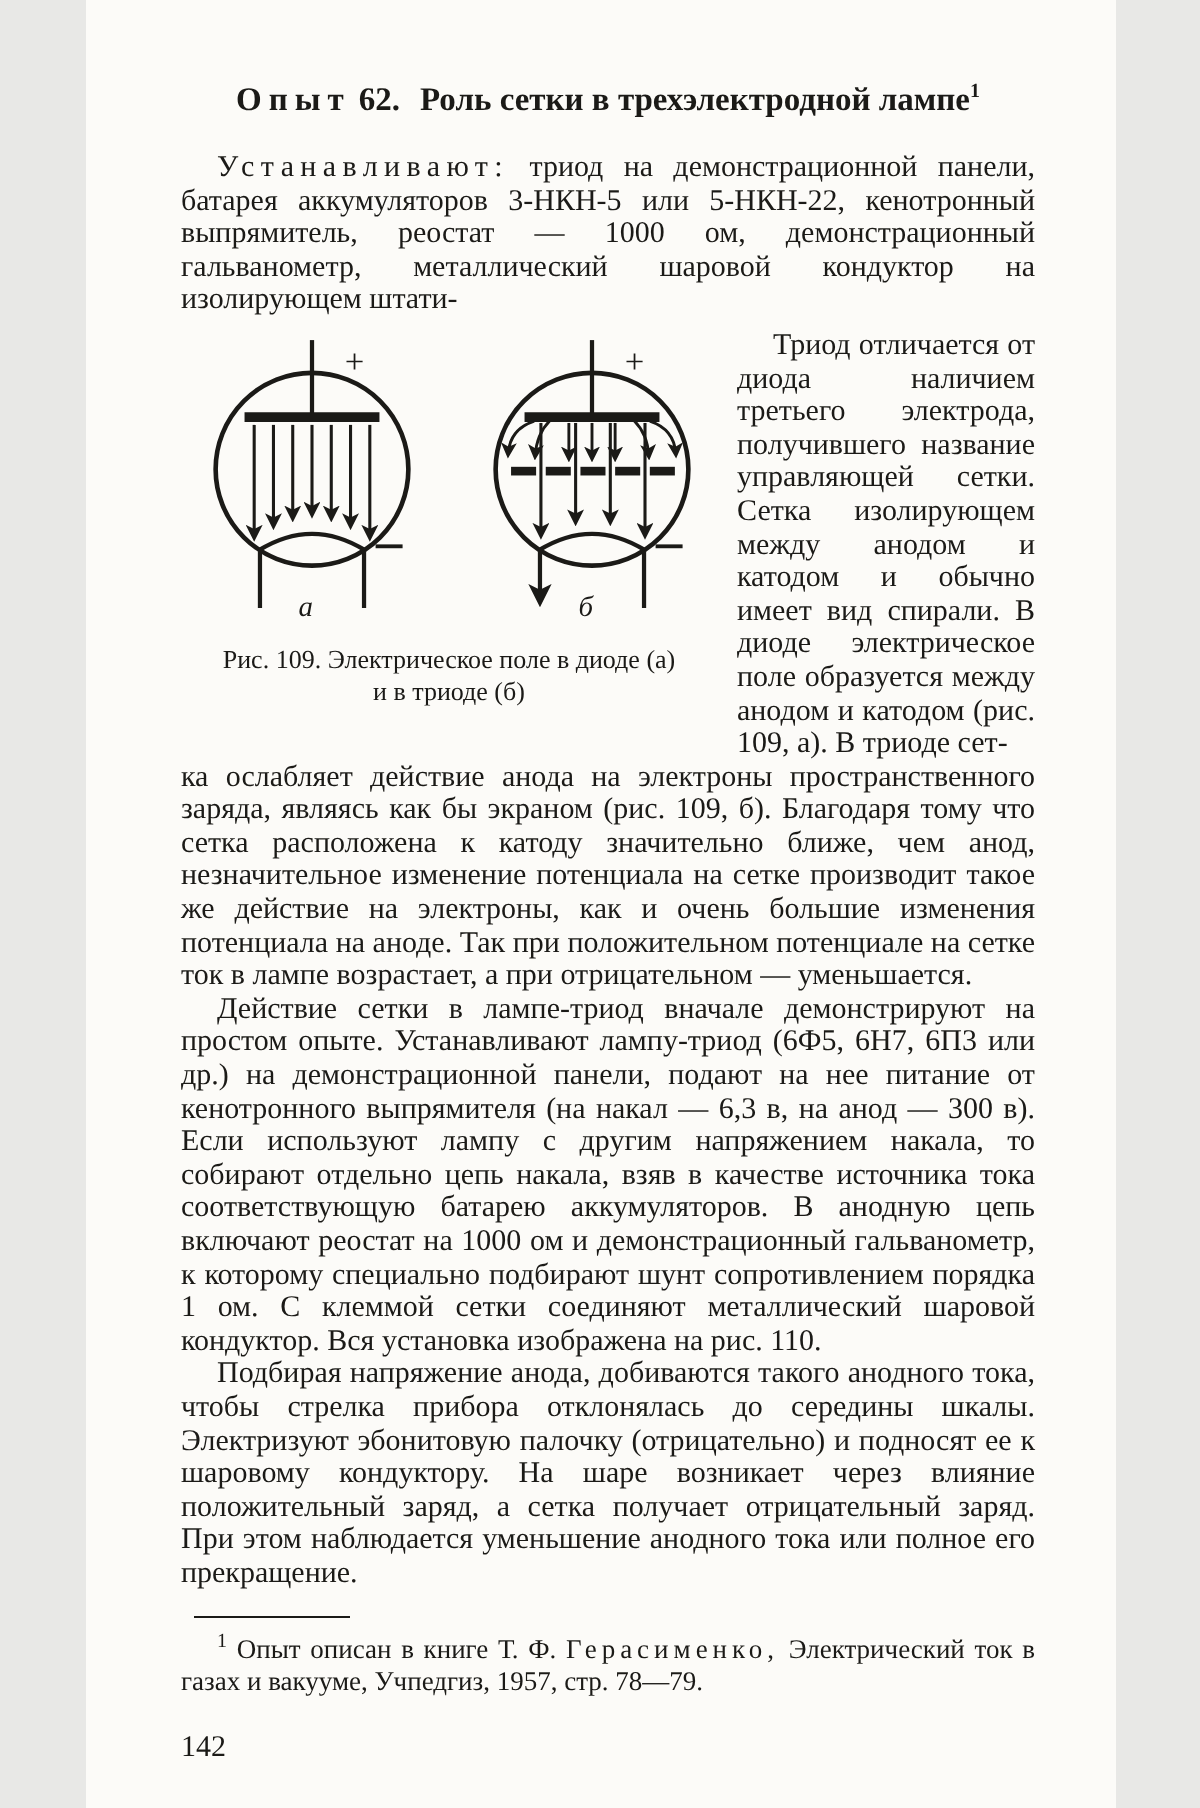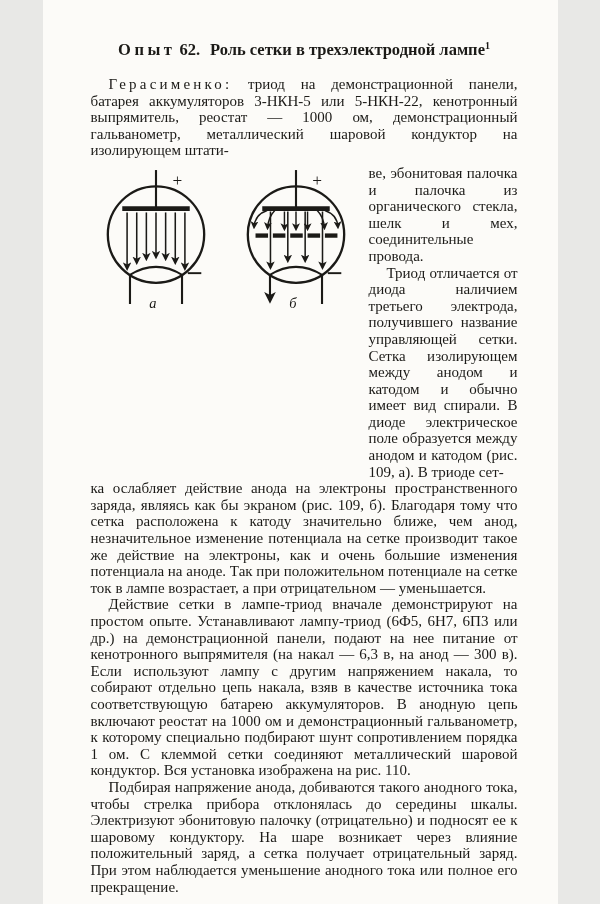--- a/index.html
+++ b/index.html
@@ -82,21 +82,21 @@
 </head>
 <body>
 
 <div class="page">
 
   <div class="title">
     <span class="spaced">Опыт</span><span class="num">62.</span><span class="main">Роль сетки в трехэлектродной лампе</span><sup>1</sup>
   </div>
 
   <div class="body-text indent">
-    <span class="spaced-label">Герасименко:</span><span> триод на демонстрационной панели, батарея аккумуляторов 3-НКН-5 или 5-НКН-22, кенотронный выпрямитель, реостат — 1000 ом, демонстрационный гальванометр, металлический шаровой кондуктор на изолирующем штати-</span>
+    <span class="spaced-label">Устанавливают:</span><span> триод на демонстрационной панели, батарея аккумуляторов 3-НКН-5 или 5-НКН-22, кенотронный выпрямитель, реостат — 1000 ом, демонстрационный гальванометр, металлический шаровой кондуктор на изолирующем штати-</span>
   </div>
 
   <div class="figure-row">
 
     <div class="figure-block">
       <div class="diagrams">
 
         <svg width="106" height="145" viewBox="0 0 110 150">
           <defs>
             <marker id="ah1" viewBox="0 0 10 10" refX="7" refY="5" markerWidth="5.5" markerHeight="5.5" orient="auto">
@@ -160,32 +160,39 @@
             <path d="M27.5,114 Q55,97 82.5,114" stroke-width="2.2"></path>
             <line x1="28" y1="114" x2="28" y2="140" stroke-width="2.2" marker-end="url(#ah2)"></line>
             <line x1="82" y1="114" x2="82" y2="144" stroke-width="2.2"></line>
             <line x1="88" y1="112" x2="102" y2="112" stroke-width="2"></line>
           </g>
           <text class="plus-label" x="72" y="22" fill="#1b1a17">+</text>
           <text class="tube-label" x="48" y="148" fill="#1b1a17">б</text>
         </svg>
 
       </div>
+      <div class="caption">
+        <div>Рис. 109. Электрическое поле в диоде (а)</div>
+        <div>и в триоде (б)</div>
+      </div>
     </div>
 
     <div class="wrap-col body-text">
-      <div>ве, эбонитовая палочка и палочка из органического стекла, шелк и мех, соединительные провода.</div>
       <div class="indent">Триод отличается от диода наличием третьего электрода, получившего название управляющей сетки. Сетка изолирующем между анодом и катодом и обычно имеет вид спирали. В диоде электрическое поле образуется между анодом и катодом (рис. 109, а). В триоде сет-</div>
     </div>
 
   </div>
 
   <div class="body-text cont">ка ослабляет действие анода на электроны пространственного заряда, являясь как бы экраном (рис. 109, б). Благодаря тому что сетка расположена к катоду значительно ближе, чем анод, незначительное изменение потенциала на сетке производит такое же действие на электроны, как и очень большие изменения потенциала на аноде. Так при положительном потенциале на сетке ток в лампе возрастает, а при отрицательном — уменьшается.</div>
 
   <div class="body-text indent">Действие сетки в лампе-триод вначале демонстрируют на простом опыте. Устанавливают лампу-триод (6Ф5, 6Н7, 6П3 или др.) на демонстрационной панели, подают на нее питание от кенотронного выпрямителя (на накал — 6,3 в, на анод — 300 в). Если используют лампу с другим напряжением накала, то собирают отдельно цепь накала, взяв в качестве источника тока соответствующую батарею аккумуляторов. В анодную цепь включают реостат на 1000 ом и демонстрационный гальванометр, к которому специально подбирают шунт сопротивлением порядка 1 ом. С клеммой сетки соединяют металлический шаровой кондуктор. Вся установка изображена на рис. 110.</div>
 
   <div class="body-text indent">Подбирая напряжение анода, добиваются такого анодного тока, чтобы стрелка прибора отклонялась до середины шкалы. Электризуют эбонитовую палочку (отрицательно) и подносят ее к шаровому кондуктору. На шаре возникает через влияние положительный заряд, а сетка получает отрицательный заряд. При этом наблюдается уменьшение анодного тока или полное его прекращение.</div>
 
   <hr class="footnote-rule">
 
+  <div class="footnote indent">
+    <sup>1</sup><span> Опыт описан в книге Т. Ф. </span><span class="spaced-author">Герасименко,</span><span> Электрический ток в газах и вакууме, Учпедгиз, 1957, стр. 78—79.</span>
+  </div>
 
+  <div class="page-number">142</div>
 
 </div>
 
 </body></html>

